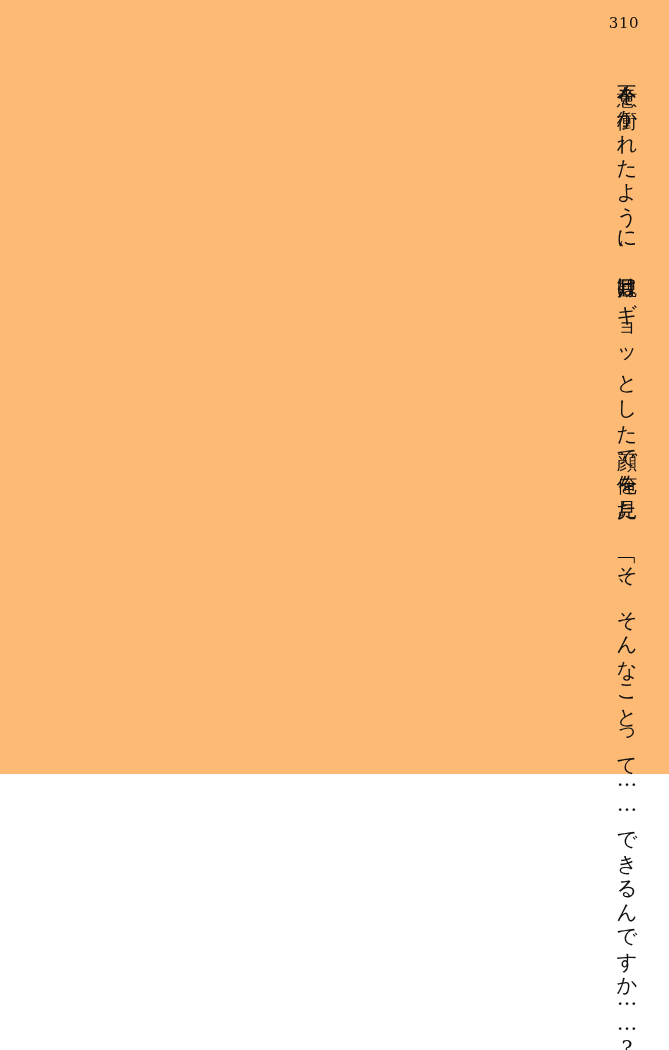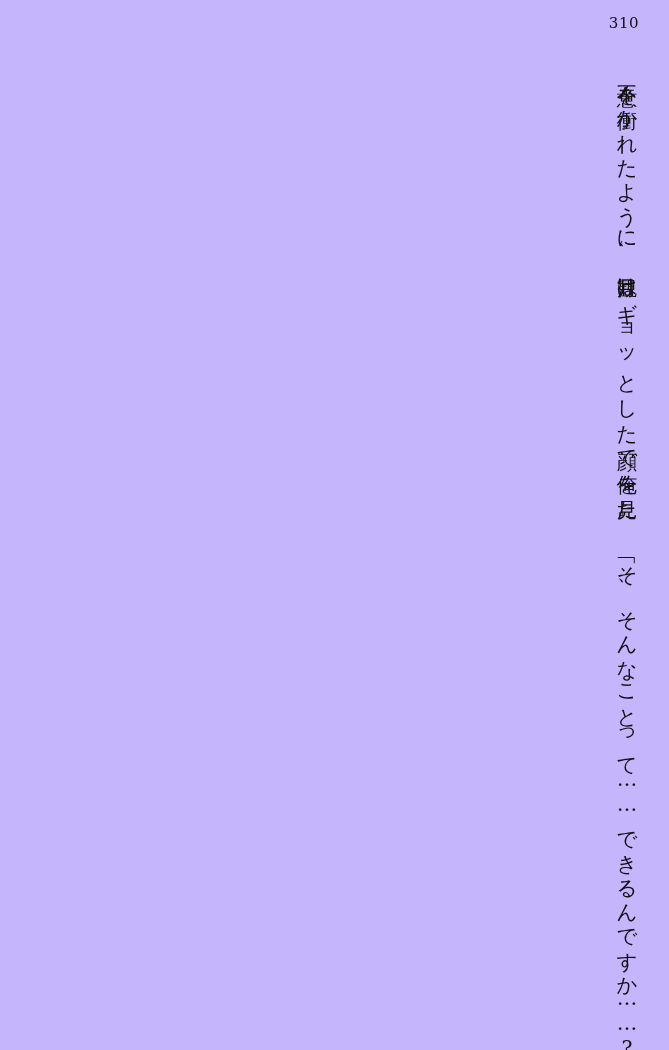--- a/index.html
+++ b/index.html
@@ -10,23 +10,23 @@
   body {
     width: 669px;
     height: 1050px;
     overflow: hidden;
     font-family: "DejaVu Serif", "Liberation Serif", serif;
     color: #111111;
   }
   .page {
     position: relative;
     width: 669px;
-    height: 1050px;
+    height: 774px;
     box-sizing: border-box;
-    background: #c4b5fd;
+    background: #fdba74;
   }
   .page-number {
     position: absolute;
     top: 14px;
     right: 30px;
     font-size: 15px;
     letter-spacing: 0.5px;
     color: #111111;
     font-family: "DejaVu Serif", "Liberation Serif", serif;
   }

